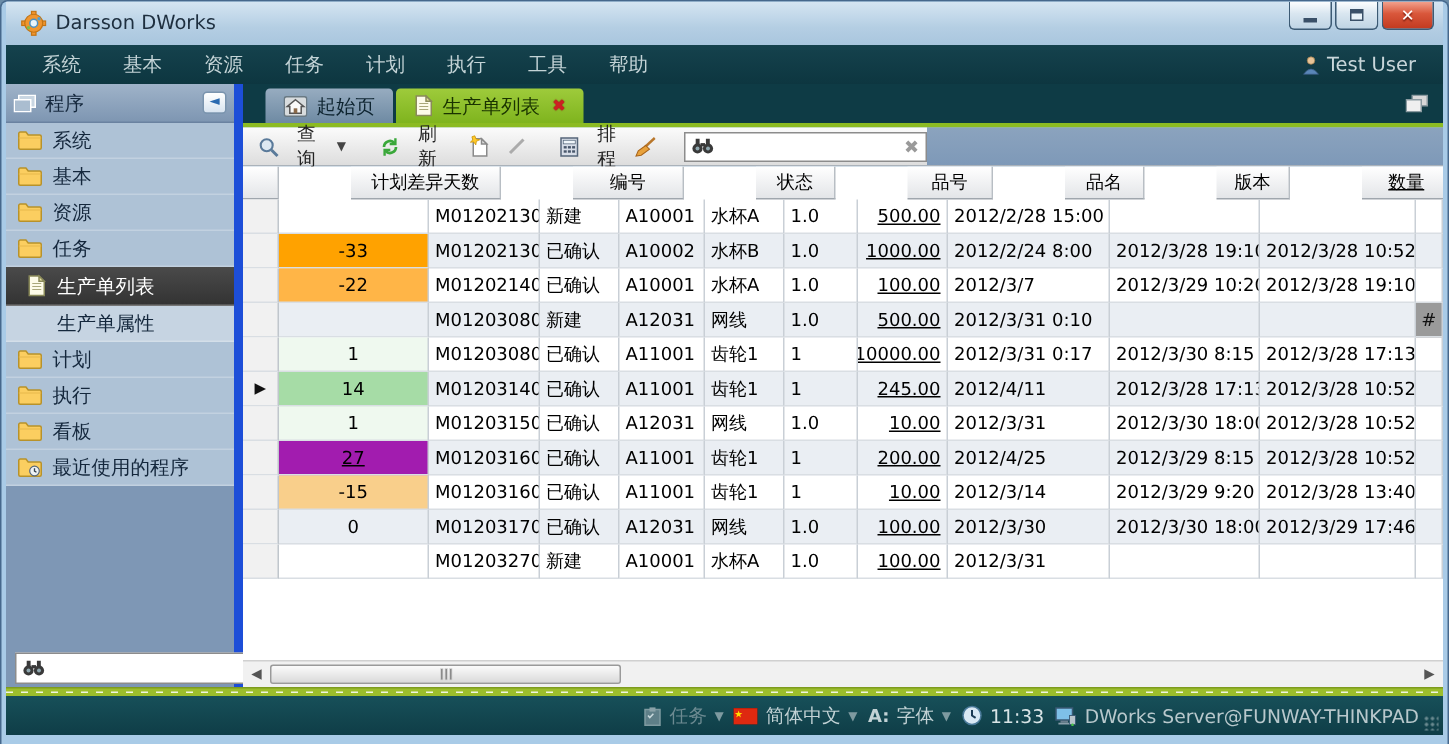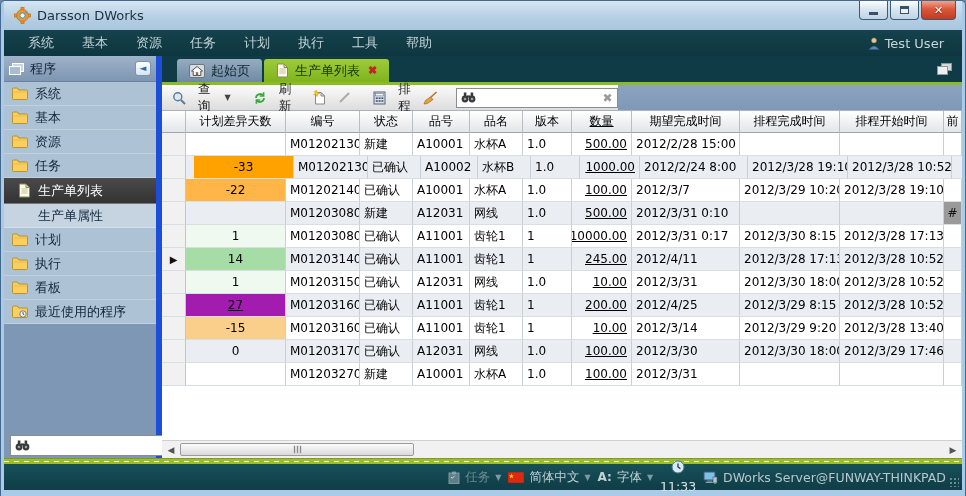--- a/index.html
+++ b/index.html
@@ -57,21 +57,21 @@
   .toolbar-left{ width:456px; flex:0 0 456px; background:linear-gradient(#FBFBFB,#DDD); border-bottom:1px solid #AAB2BA;
     display:flex; align-items:center; padding:0 6px; gap:4px; }
   .toolbar-right{ flex:1; background:linear-gradient(#8BA3BE,#7E99B8); border-bottom:1px solid #AAB2BA; }
   .tb-btn{ display:flex; align-items:center; gap:12px; font-size:12.5px; color:#222; padding:2px 4px; border-radius:2px; cursor:pointer; }
   .tb-caret{ font-size:8px; color:#444; margin-left:2px; }
   .tb-sep{ width:1px; height:17px; background:#B0B0B0; margin:0 3px; }
   .tb-search{ width:162px; height:20px; background:#FFF; border:1px solid #8C8C8C; display:flex; align-items:center; padding:0 4px; gap:3px; }
   .tb-search input{ flex:1; border:none; outline:none; font-size:12px; min-width:0; }
   
   .grid-area{ flex:1 1 auto; background:#FFF; overflow:hidden; }
-  .grid-header{ display:flex; height:22px; }
+  .grid-header{ display:flex; height:22px;gap:48px; }
   .th{ background:linear-gradient(#FFF,#E3E5E8); border-right:1px solid #B8BEC4; border-bottom:1px solid #9FA6AD;
     font-size:12px; color:#000; display:flex; align-items:center; justify-content:center; white-space:nowrap; overflow:hidden; flex:0 0 auto; cursor:pointer; }
   .grid-row{ display:flex; height:23px; background:#FFF; }
   .grid-row.alt{ background:#EAEEF3; }
   .td{ border-right:1px solid #C9CFD6; border-bottom:1px solid #D9DEE3; font-size:12px; color:#000;
     display:flex; align-items:center; padding:0 4px; white-space:nowrap; overflow:hidden; flex:0 0 auto; cursor:default; }
   .c-gutter{ width:24px; } .c-diff{ width:100px; } .c-no{ width:74px; } .c-status{ width:53px; }
   .c-itemno{ width:57px; } .c-name{ width:53px; } .c-ver{ width:49px; } .c-qty{ width:60px;text-decoration:underline; }
   .c-exp{ width:108px; } .c-send{ width:100px; } .c-sstart{ width:104px; } .c-extra{ width:18px; }
   .td.c-gutter{ background:#F1F1F1; border-right:1px solid #C0C6CC; justify-content:center; padding:0; color:#111; font-size:10px; }
@@ -88,21 +88,21 @@
   
   .greenstrip{ height:6px; flex:0 0 6px; background:#9CBE2C;
     background-image:repeating-linear-gradient(90deg,rgba(255,255,255,.85) 0 5px, rgba(255,255,255,0) 5px 10px);
     background-size:100% 1px; background-position:0 2px; background-repeat:no-repeat; border-top:1px solid #7E9C1E; }
   .statusbar{ height:26px; flex:0 0 26px; background:linear-gradient(#175059,#0F3D47); display:flex; align-items:center;
     justify-content:flex-end; gap:7px; padding-right:16px; position:relative; }
   .sb-stat{ display:flex; align-items:center; gap:5px; font-size:12.5px; cursor:pointer; }
   .stat-task{ color:#6C8A91; }
   .stat-lang,.stat-font{ color:#C2D2D5; }
   .stat-caret{ font-size:8px; color:#7E9AA0; }
-  .stat-time{ color:#D8E4E6;flex-direction:column; }
+  .stat-time{ color:#D8E4E6; }
   .stat-server{ color:#B8C8CC; cursor:default; }
   .font-a{ color:#C2D2D5; font-weight:bold; font-size:12px; }
   .grip{ position:absolute; right:3px; bottom:3px; width:10px; height:10px;
     background-image:radial-gradient(circle at 2px 2px,#6A8A90 1px,transparent 1.2px);
     background-size:4px 4px; cursor:nwse-resize; }
   .bottomborder{ flex:1 1 auto; background:#A9CBE7; }
   svg{ display:block; }
 </style>
 </head>
 <body>
@@ -427,21 +427,21 @@
               <div class="td c-name">水杯A</div>
               <div class="td c-ver">1.0</div>
               <div class="td c-qty">500.00</div>
               <div class="td c-exp">2012/2/28 15:00</div>
               <div class="td c-send"></div>
               <div class="td c-sstart"></div>
               <div class="td c-extra"></div>
             </div>
             <div class="grid-row alt">
               <div class="td c-gutter"></div>
-              <div class="td c-diff" style="background: rgb(255, 162, 0); margin-left: 8px;">-33</div>
+              <div class="td c-diff" style="background: rgb(255, 162, 0);">-33</div>
               <div class="td c-no">M012021302</div>
               <div class="td c-status">已确认</div>
               <div class="td c-itemno">A10002</div>
               <div class="td c-name">水杯B</div>
               <div class="td c-ver">1.0</div>
               <div class="td c-qty">1000.00</div>
               <div class="td c-exp">2012/2/24 8:00</div>
               <div class="td c-send">2012/3/28 19:10</div>
               <div class="td c-sstart">2012/3/28 10:52</div>
               <div class="td c-extra"></div>

